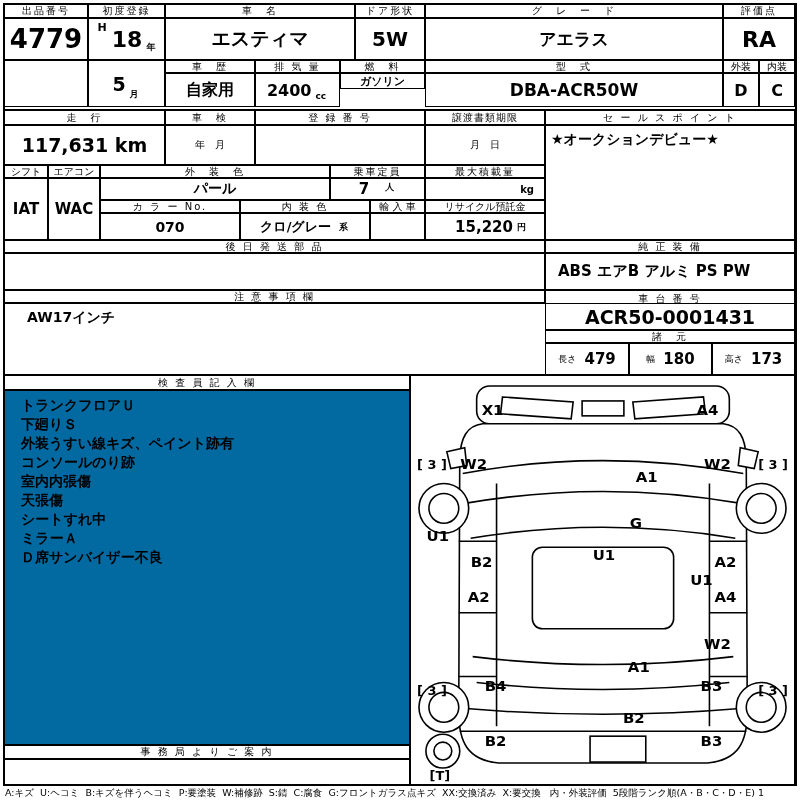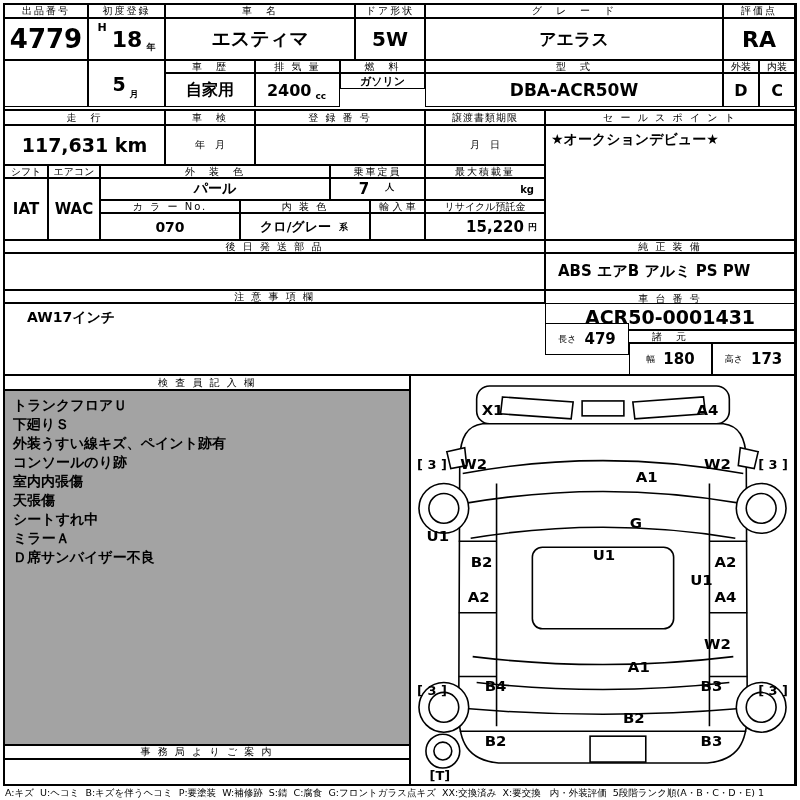--- a/index.html
+++ b/index.html
@@ -7,21 +7,21 @@
   body{background:#fff;color:#000;font-family:"DejaVu Sans","Liberation Sans",sans-serif;position:relative;overflow:hidden}
   .c{position:absolute;border:1px solid #000;background:#fff;display:flex;align-items:center;justify-content:center;overflow:hidden}
   .hdr{font-size:10px;letter-spacing:2px;white-space:pre}
   .val{font-weight:bold}
   .left{justify-content:flex-start}
   .right{justify-content:flex-end}
   .tl{align-items:flex-start;justify-content:flex-start}
   .unit{font-size:9px;font-weight:bold;align-self:flex-end;margin:0 2px 5px 4px}
   .era{font-size:11px;font-weight:bold;align-self:flex-start;margin:2px 5px 0 2px}
   .frame{position:absolute;border:2px solid #000;background:transparent;pointer-events:none}
-  .notes-body{position:absolute;background:#a3a3a3;border:1px solid #000;padding:5px 8px}
+  .notes-body{position:absolute;background:#0369a1;border:1px solid #000;padding:5px 16px}
   .note-line{font-size:14px;font-weight:bold;line-height:19px;white-space:nowrap}
   .dimk{font-size:9px;margin-right:8px}
   .dimv{font-size:15px;font-weight:bold}
   .legend{position:absolute;left:5px;top:787px;font-size:9.5px;white-space:pre}
   svg{position:absolute;left:0;top:0}
   .ln{stroke:#000;stroke-width:1.6;fill:none}
   .wh{stroke:#000;stroke-width:1.6;fill:#fff}
   .dmg{font-family:"DejaVu Sans",sans-serif;font-size:15px;font-weight:bold;text-anchor:middle}
   .dmg.sm{font-size:13px}
 </style>
@@ -113,39 +113,39 @@
 <div class="c hdr" style="left:240px;top:200px;width:130px;height:13px">内 装 色</div>
 <div class="c val" style="left:240px;top:213px;width:130px;height:27px">
   <span style="font-size:13px">クロ/グレー</span>
   <span class="unit" style="margin-left:8px">系</span>
 </div>
 
 <div class="c hdr" style="left:370px;top:200px;width:55px;height:13px;letter-spacing:0">輸 入 車</div>
 <div class="c" style="left:370px;top:213px;width:55px;height:27px"></div>
 
 <div class="c hdr" style="left:425px;top:200px;width:120px;height:13px;letter-spacing:0">リサイクル預託金</div>
-<div class="c val right" style="left:425px;top:213px;width:120px;height:27px;padding-right:5px">
+<div class="c val right" style="left:425px;top:213px;width:120px;height:27px;padding-right:16px">
   <span style="font-size:15px">15,220</span>
   <span class="unit">円</span>
 </div>
 
 <div class="c hdr" style="left:4px;top:240px;width:541px;height:13px">後 日 発 送 部 品</div>
 <div class="c" style="left:4px;top:253px;width:541px;height:37px"></div>
 
 <div class="c hdr" style="left:545px;top:240px;width:250px;height:13px">純 正 装 備</div>
 <div class="c val left" style="left:545px;top:253px;width:250px;height:37px;font-size:15px;padding-left:12px">ABS エアB アルミ PS PW</div>
 
 <div class="c hdr" style="left:4px;top:290px;width:541px;height:13px">注 意 事 項 欄</div>
 <div class="c val tl" style="left:4px;top:303px;width:629px;height:72px;font-size:14px;padding:5px 22px">AW17インチ</div>
 
 <div class="c hdr" style="left:545px;top:290px;width:250px;height:17px">車 台 番 号</div>
 <div class="c val" style="left:545px;top:303px;width:250px;height:27px;font-size:19px">ACR50-0001431</div>
 
 <div class="c hdr" style="left:545px;top:330px;width:250px;height:13px">諸　元</div>
-<div class="c" style="left:545px;top:323px;width:84px;height:32px">
+<div class="c" style="left:545px;top:343px;width:84px;height:32px">
   <span class="dimk">長さ</span>
   <span class="dimv">479</span>
 </div>
 <div class="c" style="left:629px;top:343px;width:83px;height:32px">
   <span class="dimk">幅</span>
   <span class="dimv">180</span>
 </div>
 <div class="c" style="left:712px;top:343px;width:83px;height:32px">
   <span class="dimk">高さ</span>
   <span class="dimv">173</span>

